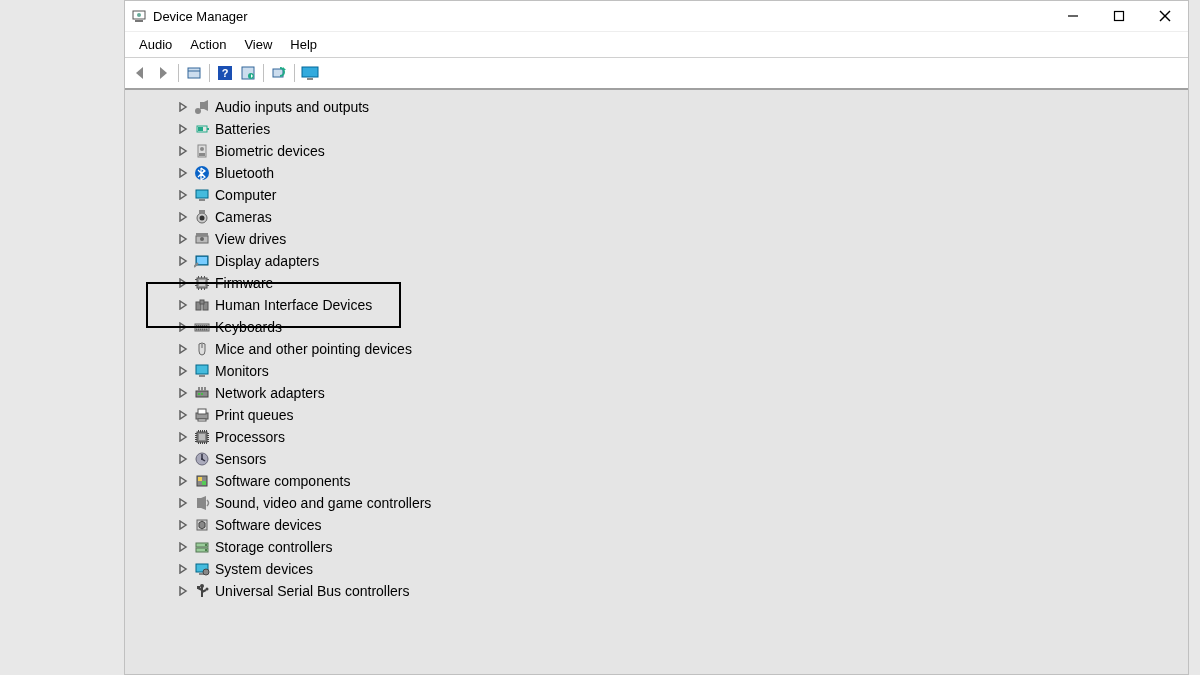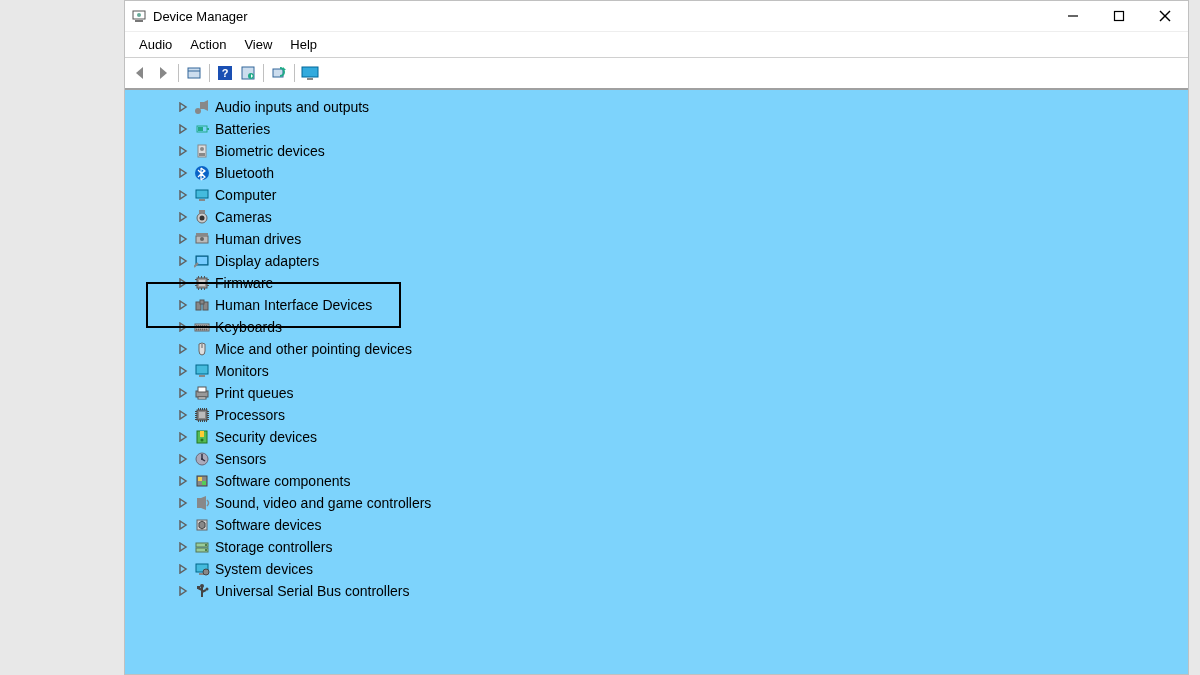--- a/index.html
+++ b/index.html
@@ -88,21 +88,21 @@
   .tb-sep {
     width: 1px;
     height: 18px;
     background: #c0c0c0;
     margin: 0 3px;
   }
   .tree-area {
     flex: 1;
     overflow: auto;
     padding: 6px 0 0 22px;
-    background: #7dd3fc;
+    background: #e5e5e5;
   }
   .tree-row {
     display: flex;
     align-items: center;
     height: 22px;
     padding-left: 30px;
     cursor: pointer;
     position: relative;
   }
   .expander {
@@ -320,21 +320,21 @@
             <path d="M2 1 L8 5 L2 9 Z" fill="none" stroke="#606060" stroke-width="1.5"></path>
           </svg>
         </span>
         <span class="node-icon">
           <svg width="16" height="16" viewBox="0 0 16 16">
             <rect x="2" y="5" width="12" height="7" fill="#bbb" stroke="#666"></rect>
             <circle cx="8" cy="8" r="2" fill="#666"></circle>
             <rect x="2" y="2" width="12" height="3" fill="#888"></rect>
           </svg>
         </span>
-        <span class="node-label">Human drives</span>
+        <span class="node-label">View drives</span>
       </div>
       <div class="tree-row">
         <span class="expander">
           <svg width="10" height="10">
             <path d="M2 1 L8 5 L2 9 Z" fill="none" stroke="#606060" stroke-width="1.5"></path>
           </svg>
         </span>
         <span class="node-icon">
           <svg width="16" height="16" viewBox="0 0 16 16">
             <rect x="2" y="3" width="12" height="9" fill="#39c" stroke="#057"></rect>
@@ -436,20 +436,38 @@
             <path d="M2 1 L8 5 L2 9 Z" fill="none" stroke="#606060" stroke-width="1.5"></path>
           </svg>
         </span>
         <span class="node-icon">
           <svg width="16" height="16" viewBox="0 0 16 16">
             <rect x="2" y="2" width="12" height="9" fill="#4bd" stroke="#068"></rect>
             <rect x="5" y="12" width="6" height="2" fill="#888"></rect>
           </svg>
         </span>
         <span class="node-label">Monitors</span>
+      </div>
+      <div class="tree-row">
+        <span class="expander">
+          <svg width="10" height="10">
+            <path d="M2 1 L8 5 L2 9 Z" fill="none" stroke="#606060" stroke-width="1.5"></path>
+          </svg>
+        </span>
+        <span class="node-icon">
+          <svg width="16" height="16" viewBox="0 0 16 16">
+            <rect x="2" y="6" width="12" height="6" fill="#888" stroke="#444"></rect>
+            <rect x="4" y="2" width="2" height="4" fill="#888"></rect>
+            <rect x="7" y="2" width="2" height="4" fill="#888"></rect>
+            <rect x="10" y="2" width="2" height="4" fill="#888"></rect>
+            <circle cx="5" cy="9" r="1" fill="#3c3"></circle>
+            <circle cx="8" cy="9" r="1" fill="#3c3"></circle>
+          </svg>
+        </span>
+        <span class="node-label">Network adapters</span>
       </div>
       <div class="tree-row">
         <span class="expander">
           <svg width="10" height="10">
             <path d="M2 1 L8 5 L2 9 Z" fill="none" stroke="#606060" stroke-width="1.5"></path>
           </svg>
         </span>
         <span class="node-icon">
           <svg width="16" height="16" viewBox="0 0 16 16">
             <rect x="2" y="6" width="12" height="6" fill="#999" stroke="#555"></rect>
@@ -494,35 +512,20 @@
         <span class="node-label">Processors</span>
       </div>
       <div class="tree-row">
         <span class="expander">
           <svg width="10" height="10">
             <path d="M2 1 L8 5 L2 9 Z" fill="none" stroke="#606060" stroke-width="1.5"></path>
           </svg>
         </span>
         <span class="node-icon">
           <svg width="16" height="16" viewBox="0 0 16 16">
-            <rect x="3" y="2" width="10" height="12" fill="#5b5" stroke="#272"></rect>
-            <rect x="6" y="2" width="4" height="6" fill="#fc3"></rect>
-            <circle cx="8" cy="11" r="1.5" fill="#272"></circle>
-          </svg>
-        </span>
-        <span class="node-label">Security devices</span>
-      </div>
-      <div class="tree-row">
-        <span class="expander">
-          <svg width="10" height="10">
-            <path d="M2 1 L8 5 L2 9 Z" fill="none" stroke="#606060" stroke-width="1.5"></path>
-          </svg>
-        </span>
-        <span class="node-icon">
-          <svg width="16" height="16" viewBox="0 0 16 16">
             <circle cx="8" cy="8" r="6" fill="#aab" stroke="#667"></circle>
             <path d="M8 3 L8 8 L11 10" fill="none" stroke="#334" stroke-width="1.5"></path>
             <circle cx="8" cy="8" r="1" fill="#334"></circle>
           </svg>
         </span>
         <span class="node-label">Sensors</span>
       </div>
       <div class="tree-row">
         <span class="expander">
           <svg width="10" height="10">

